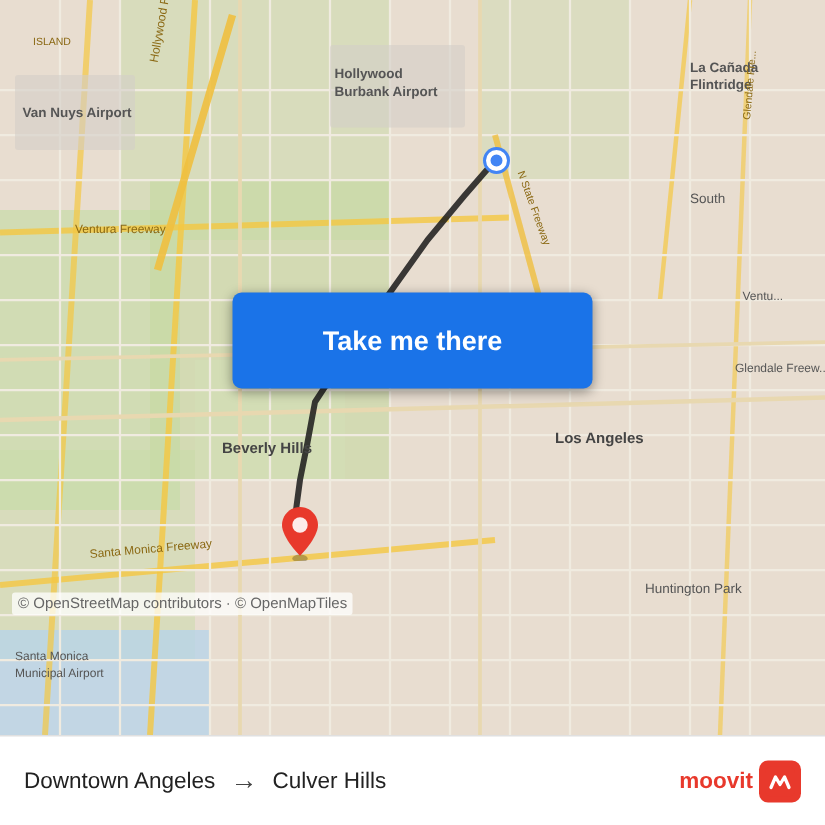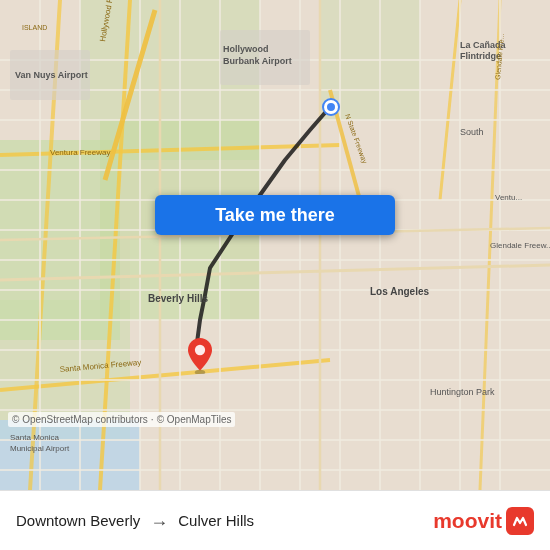--- a/index.html
+++ b/index.html
@@ -26,21 +26,21 @@
       position: absolute;
       top: 0; left: 0;
     }
 
     
     #button-overlay {
       position: absolute;
       top: 195px;
       left: 155px;
       width: 240px;
-      height: 40px;
+      height: 64px;
       background-color: #1a73e8;
       border-radius: 6px;
       display: flex;
       align-items: center;
       justify-content: center;
       cursor: pointer;
       box-shadow: 0 2px 8px rgba(0,0,0,0.4);
       z-index: 10;
     }
 
@@ -83,21 +83,21 @@
       align-items: center;
       justify-content: space-between;
       padding: 0 16px;
       border-top: 1px solid #e0e0e0;
     }
 
     .attribution {
       font-size: 10px;
       color: #666;
       position: absolute;
-      bottom: 63px;
+      bottom: 80px;
       left: 8px;
       background: rgba(255,255,255,0.75);
       padding: 2px 4px;
       border-radius: 2px;
     }
 
     .route-info {
       display: flex;
       align-items: center;
       gap: 10px;
@@ -114,21 +114,21 @@
       color: #444;
     }
 
     .moovit-logo {
       display: flex;
       align-items: center;
       gap: 4px;
     }
 
     .moovit-text {
-      font-size: 21px;
+      font-size: 15px;
       font-weight: 700;
       color: #e8392c;
     }
 
     .moovit-icon {
       width: 28px;
       height: 28px;
       background: #e8392c;
       border-radius: 6px;
       display: flex;
@@ -248,21 +248,21 @@
     <span>Take me there</span>
   </div>
 
   <div class="attribution">
     <span>© OpenStreetMap contributors · © OpenMapTiles</span>
   </div>
 </div>
 
 <div id="bottom-bar">
   <div class="route-info">
-    <span class="location-label">Downtown Beverly</span>
+    <span class="location-label">Downtown Angeles</span>
     <span class="arrow-icon">→</span>
     <span class="location-label">Culver Hills</span>
   </div>
   <div class="moovit-logo">
     <span class="moovit-text">moovit</span>
     <div class="moovit-icon">
       <svg width="20" height="20" viewBox="0 0 20 20" xmlns="http://www.w3.org/2000/svg">
         <rect width="20" height="20" rx="4" fill="#e8392c"></rect>
         <path d="M4 14 L7 7 L10 12 L13 7 L16 14" stroke="white" stroke-width="2.2" fill="none" stroke-linecap="round" stroke-linejoin="round"></path>
       </svg>

